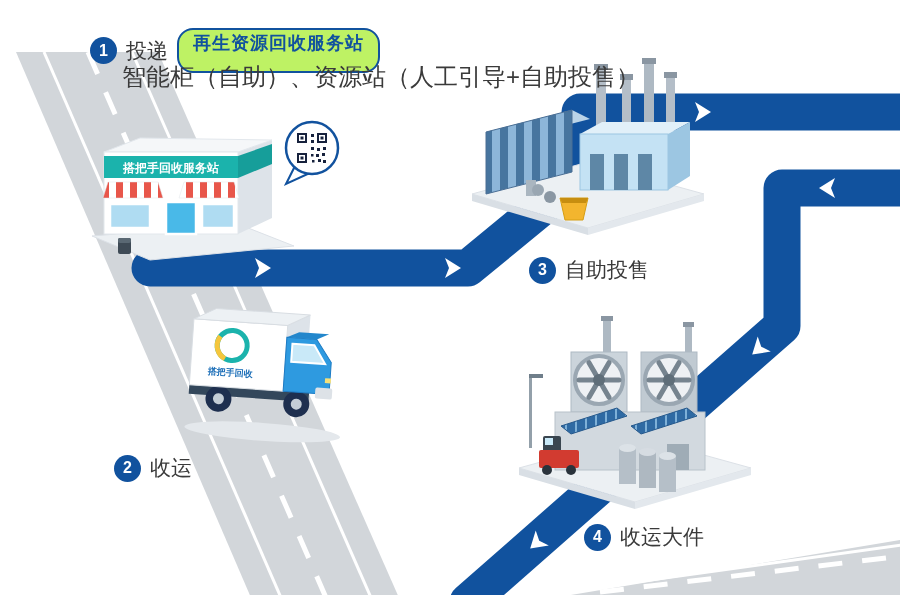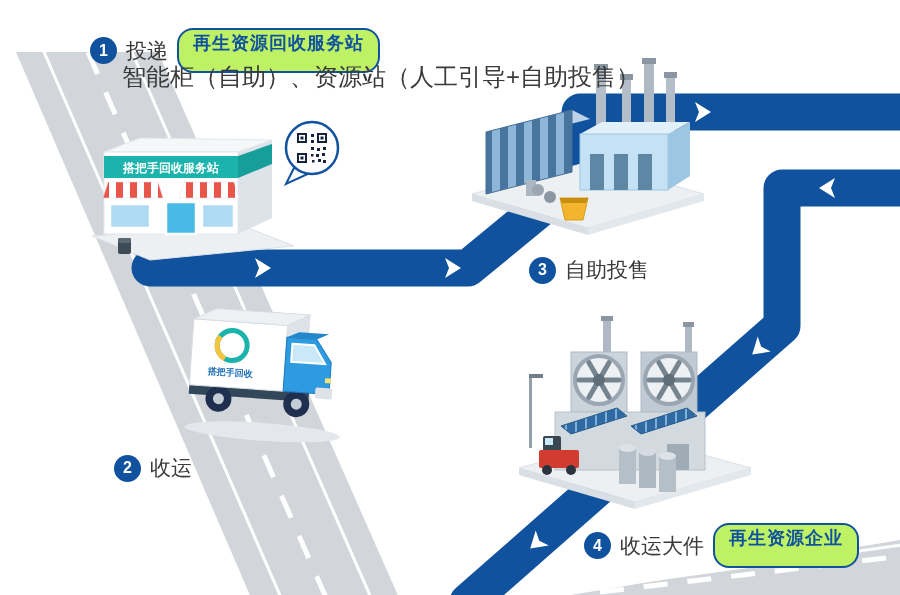--- a/index.html
+++ b/index.html
@@ -254,16 +254,15 @@
   </div>
 
   <div class="step" style="left:529px;top:256px">
     <div class="step-num">3</div>
     <div class="step-title">自助投售</div>
   </div>
 
   <div class="step" style="left:584px;top:523px">
     <div class="step-num">4</div>
     <div class="step-title">收运大件</div>
-    <div class="pill">再生资源企业</div>
   </div>
 
 </div>
 
 </body></html>

